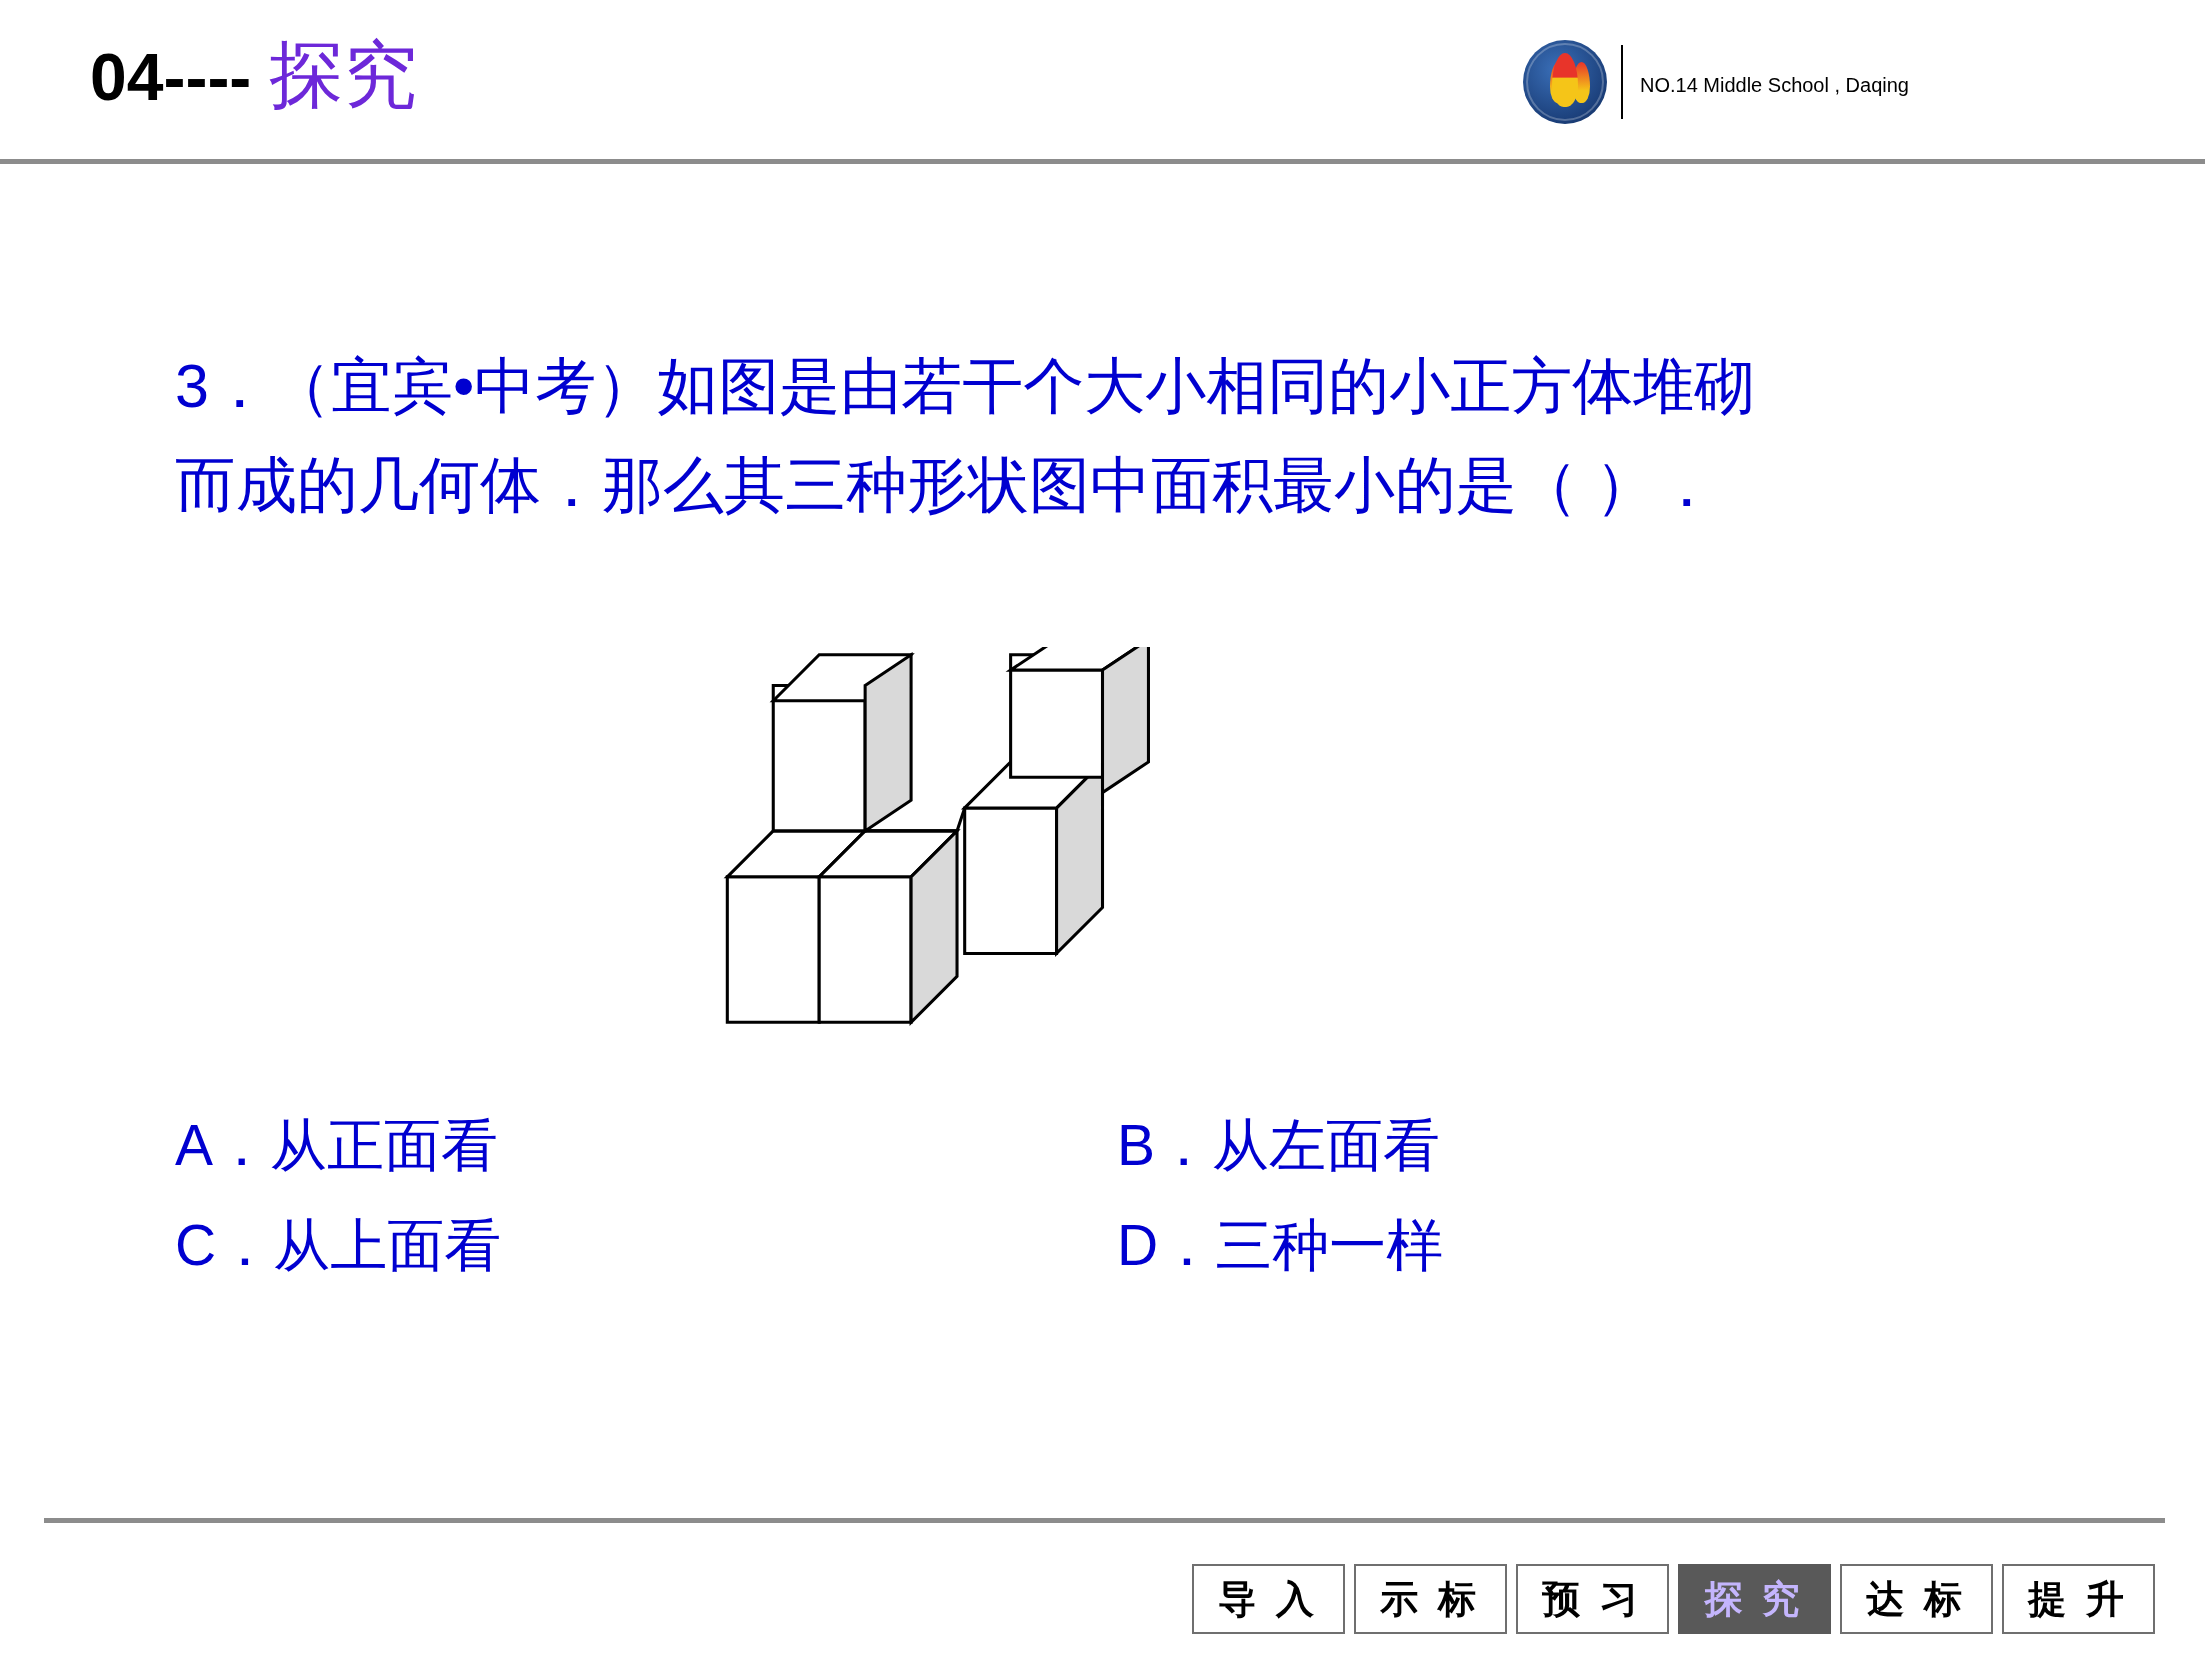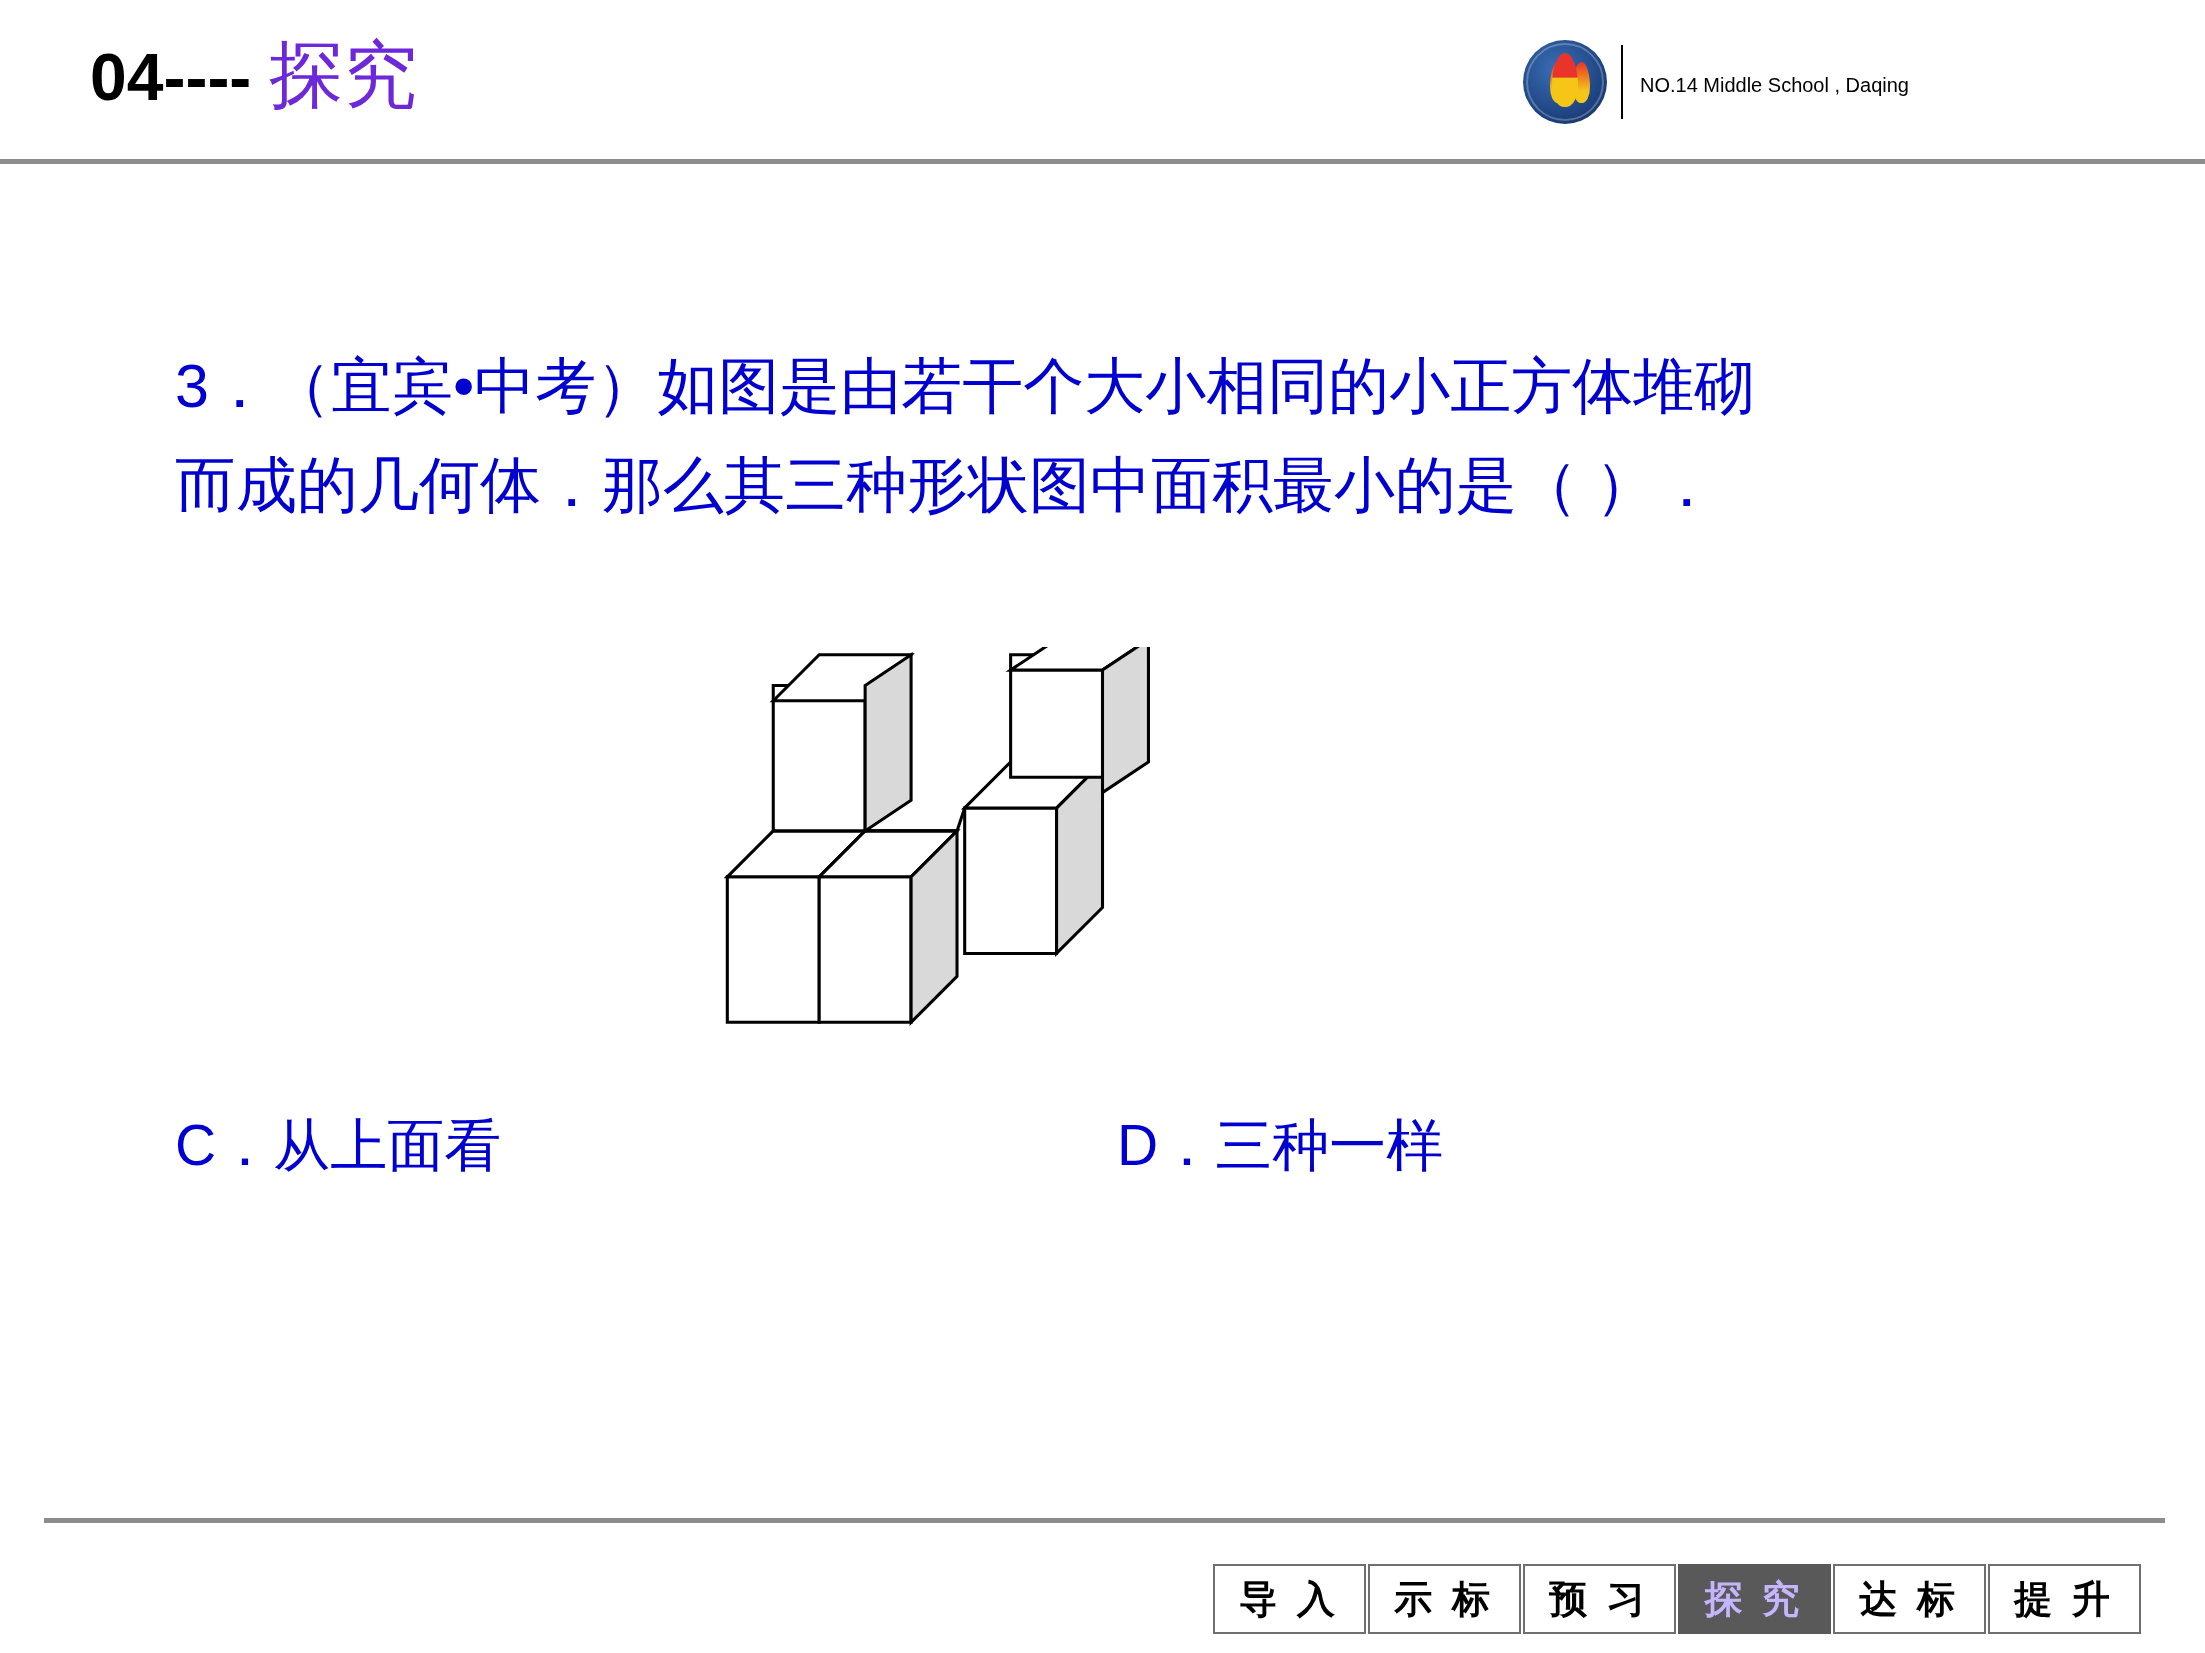--- a/index.html
+++ b/index.html
@@ -166,23 +166,23 @@
 
   
   .footer-rule {
     position: absolute;
     left: 44px; top: 1518px;
     width: 2121px; height: 5.4px;
     background: #8c8c8c;
   }
   .nav {
     position: absolute;
-    right: 64px; bottom: 20px;
-    display: flex;
-    gap: 2px;
+    right: 50px; bottom: 20px;
+    display: flex;
+    gap: 9px;
   }
   .nav-btn {
     min-width: 153px;
     height: 70px;
     border: 2.3px solid #6f6f6f;
     background: #ffffff;
     color: #000000;
     font-size: 38px;
     font-weight: bold;
     display: flex;
@@ -255,20 +255,24 @@
         <polygon points="510,10 570,-30 570,130 510,170" fill="#d9d9d9" transform="translate(0,20)"></polygon>
 
         <line x1="200" y1="240" x2="320" y2="240"></line>
         <line x1="320" y1="240" x2="330" y2="210"></line>
       </g>
     </svg>
   </div>
 
   <div class="options">
     <div class="opt-row">
+      <div class="opt opt-a">A．从正面看</div>
+      <div class="opt opt-b">B．从左面看</div>
+    </div>
+    <div class="opt-row">
       <div class="opt opt-a">C．从上面看</div>
       <div class="opt opt-b">D．三种一样</div>
     </div>
   </div>
 
   <div class="footer-rule"></div>
   <div class="nav">
     <div class="nav-btn">导 入</div>
     <div class="nav-btn">示 标</div>
     <div class="nav-btn">预 习</div>

